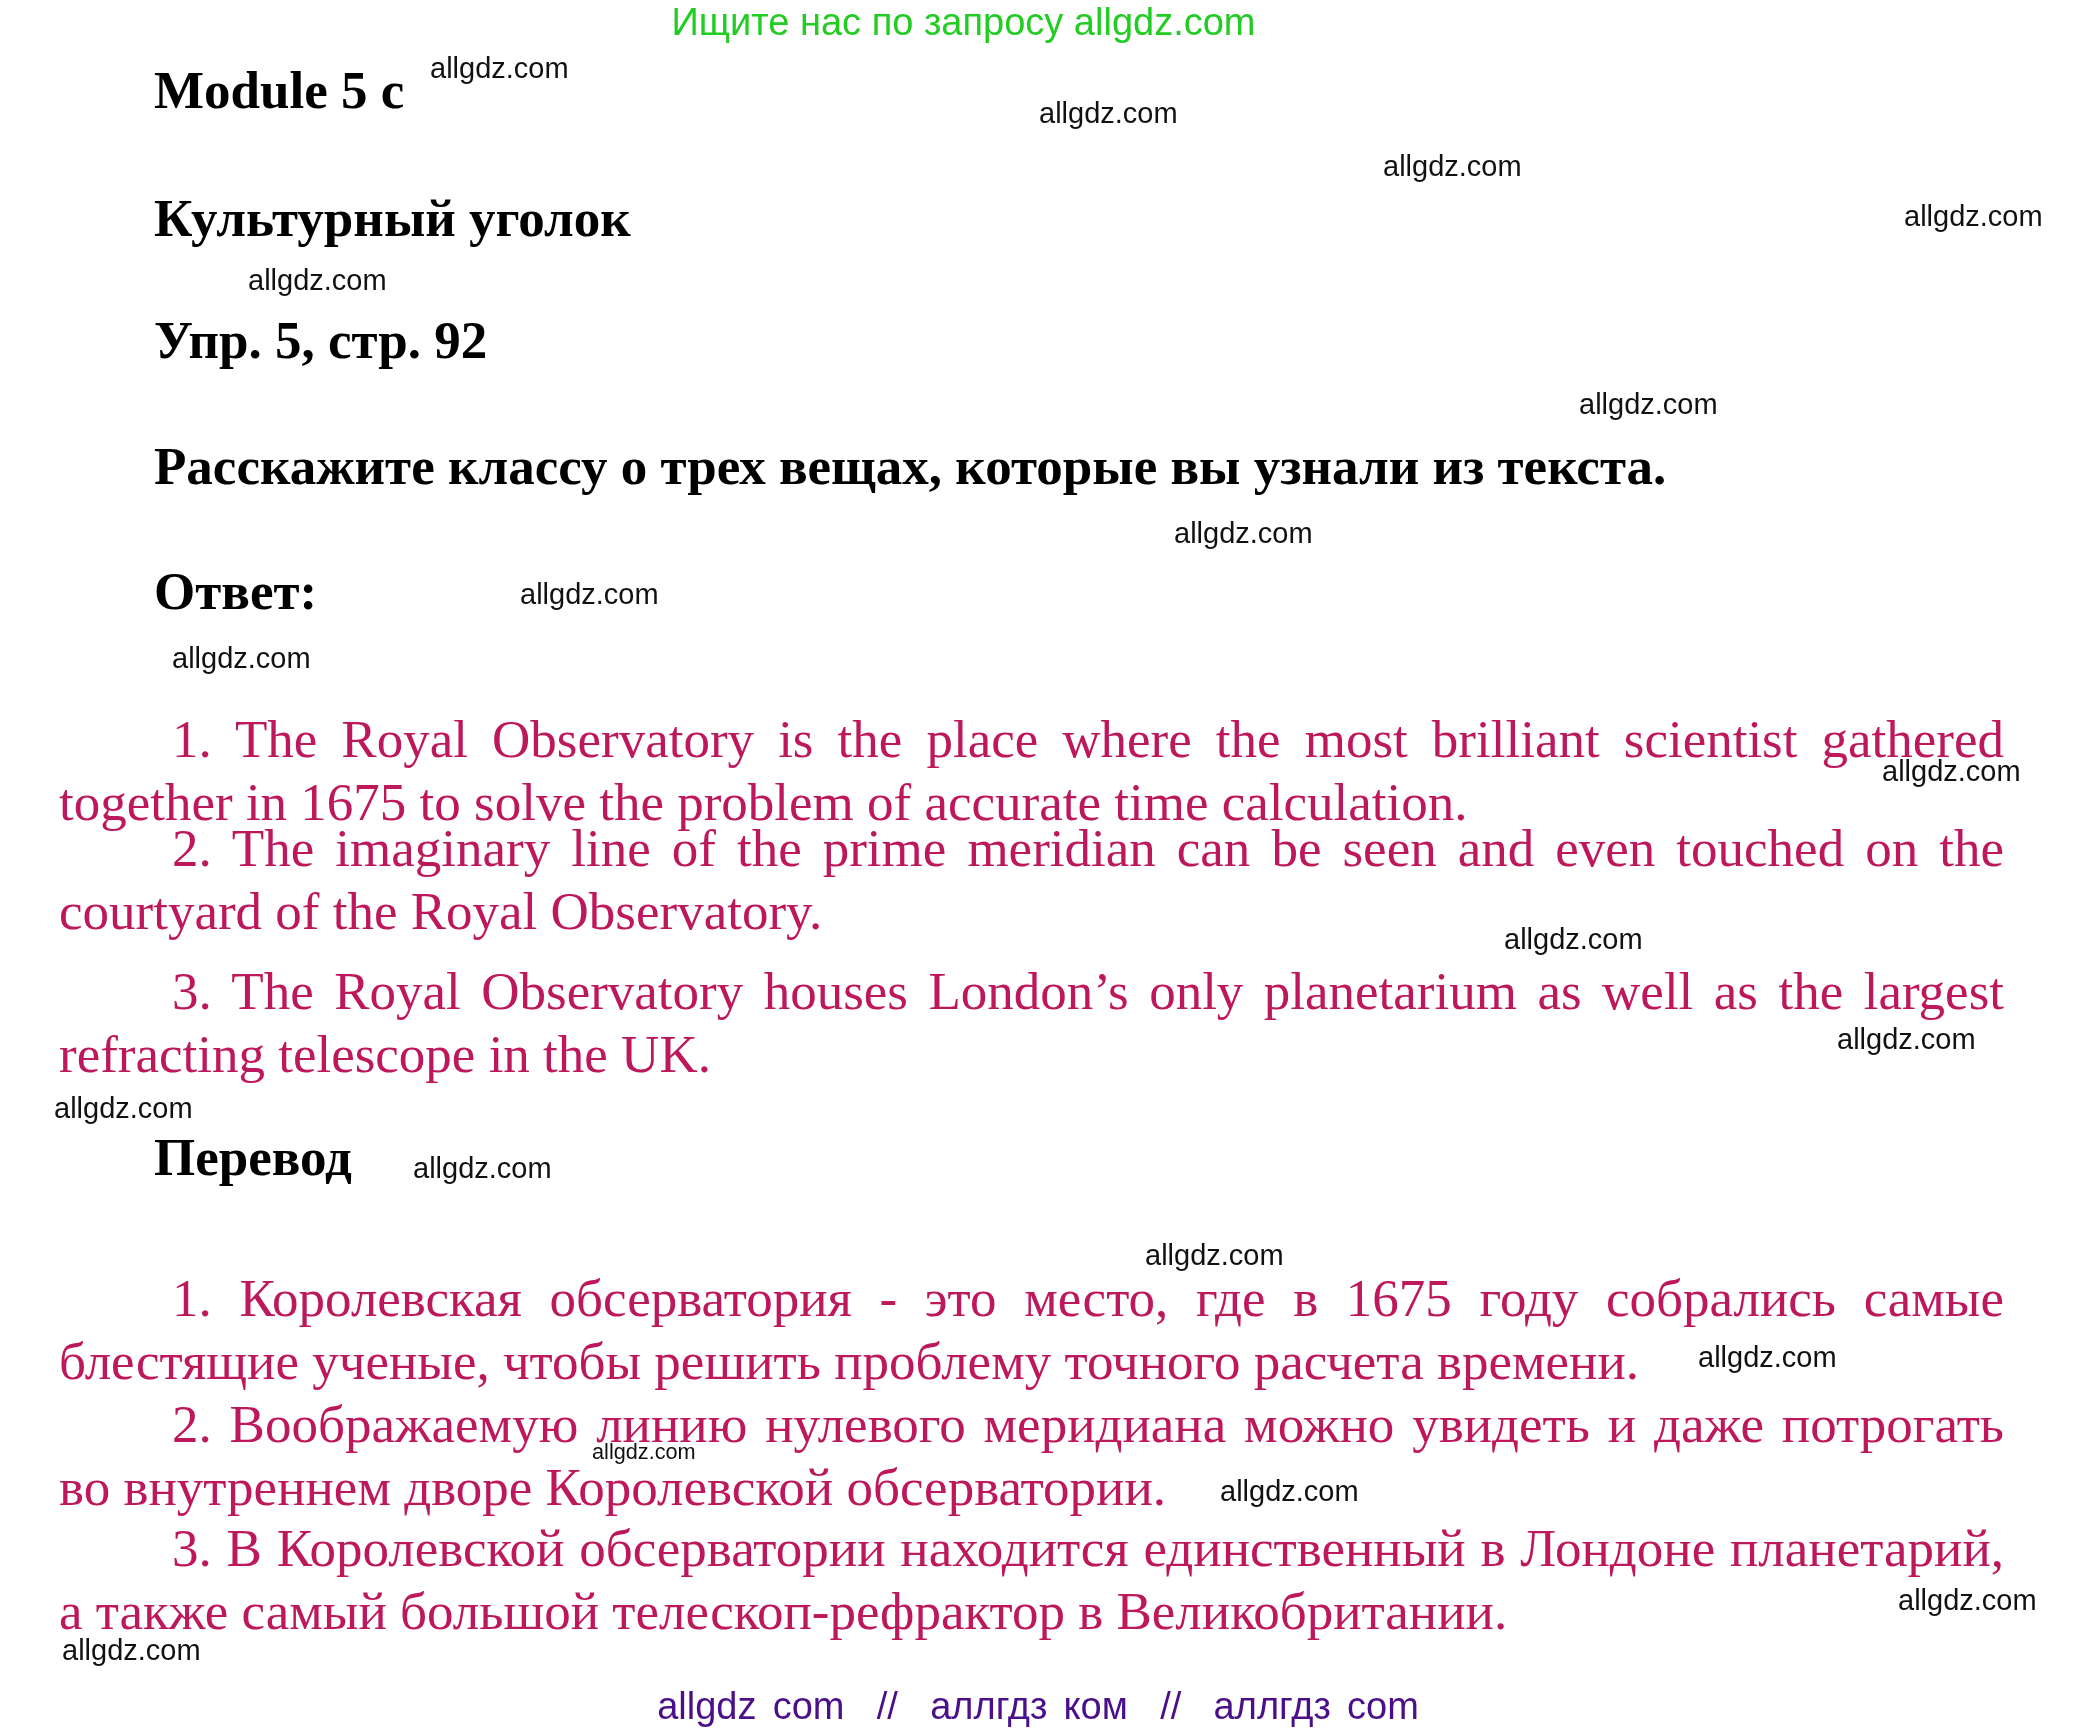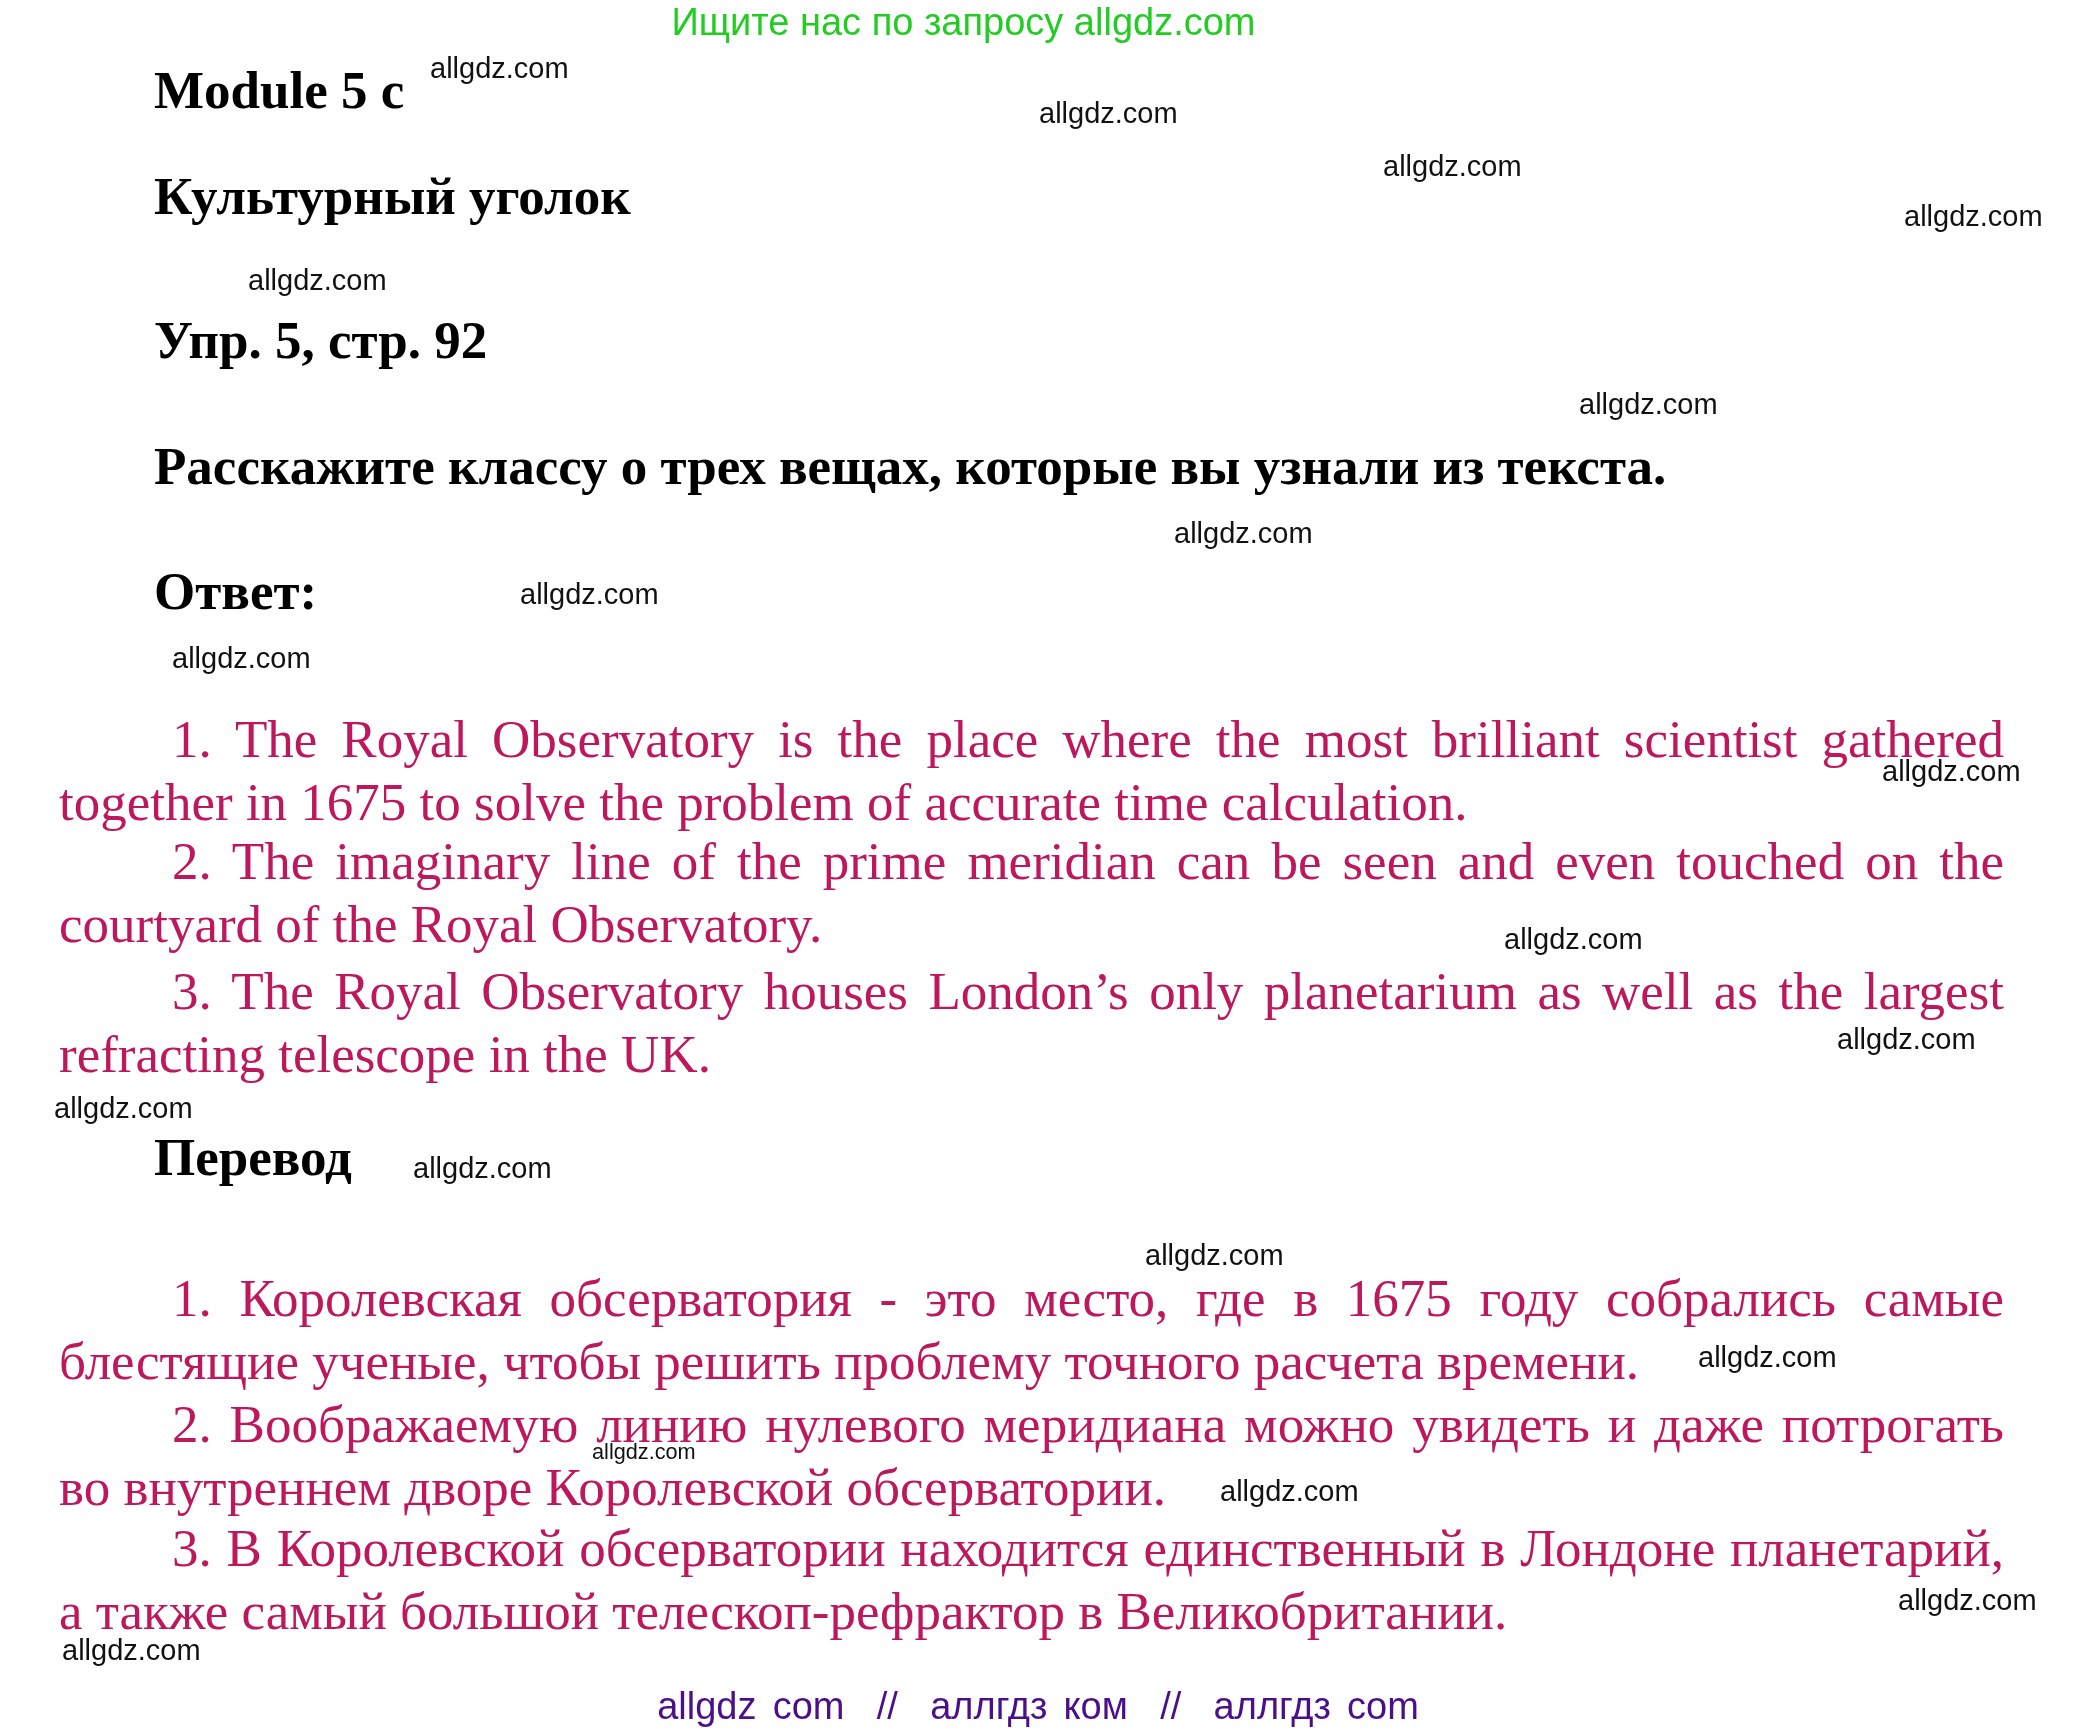--- a/index.html
+++ b/index.html
@@ -28,28 +28,28 @@
     font-family: "Liberation Serif", serif; font-size: 53px; line-height: 63px;
     color: #be185d; text-align: justify; text-indent: 113px; margin: 18px;
   }
 </style>
 </head>
 <body>
 
 <div class="abs promo-top" style="color:#22cc22;">Ищите нас по запросу allgdz.com</div>
 
 <div class="abs heading" style="top:64px;">Module 5 c</div>
-<div class="abs heading" style="top:170px;">Культурный уголок</div>
+<div class="abs heading" style="top:192px;">Культурный уголок</div>
 <div class="abs heading" style="top:314px;">Упр. 5, стр. 92</div>
 <div class="abs heading" style="top:440px;text-align:right;">Расскажите классу о трех вещах, которые вы узнали из текста.</div>
 <div class="abs heading" style="top:565px;">Ответ:</div>
 
 <div style="position:absolute; left:0; top:690px; width:2101px;">
   <p class="para" style="top:0px;">1. The Royal Observatory is the place where the most brilliant scientist gathered together in 1675 to solve the problem of accurate time calculation.</p>
-  <p class="para" style="top:122px;">2. The imaginary line of the prime meridian can be seen and even touched on the courtyard of the Royal Observatory.</p>
+  <p class="para" style="top:109px;">2. The imaginary line of the prime meridian can be seen and even touched on the courtyard of the Royal Observatory.</p>
   <p class="para" style="top:252px;">3. The Royal Observatory houses London’s only planetarium as well as the largest refracting telescope in the UK.</p>
 </div>
 
 <div class="abs heading" style="top:1131px;">Перевод</div>
 
 <div style="position:absolute; left:0; top:1249px; width:2101px;">
   <p class="para" style="top:0px;">1. Королевская обсерватория - это место, где в 1675 году собрались самые блестящие ученые, чтобы решить проблему точного расчета времени.</p>
   <p class="para" style="top:126px;">2. Воображаемую линию нулевого меридиана можно увидеть и даже потрогать во внутреннем дворе Королевской обсерватории.</p>
   <p class="para" style="top:250px;">3. В Королевской обсерватории находится единственный в Лондоне планетарий, а также самый большой телескоп-рефрактор в Великобритании.</p>
 </div>

